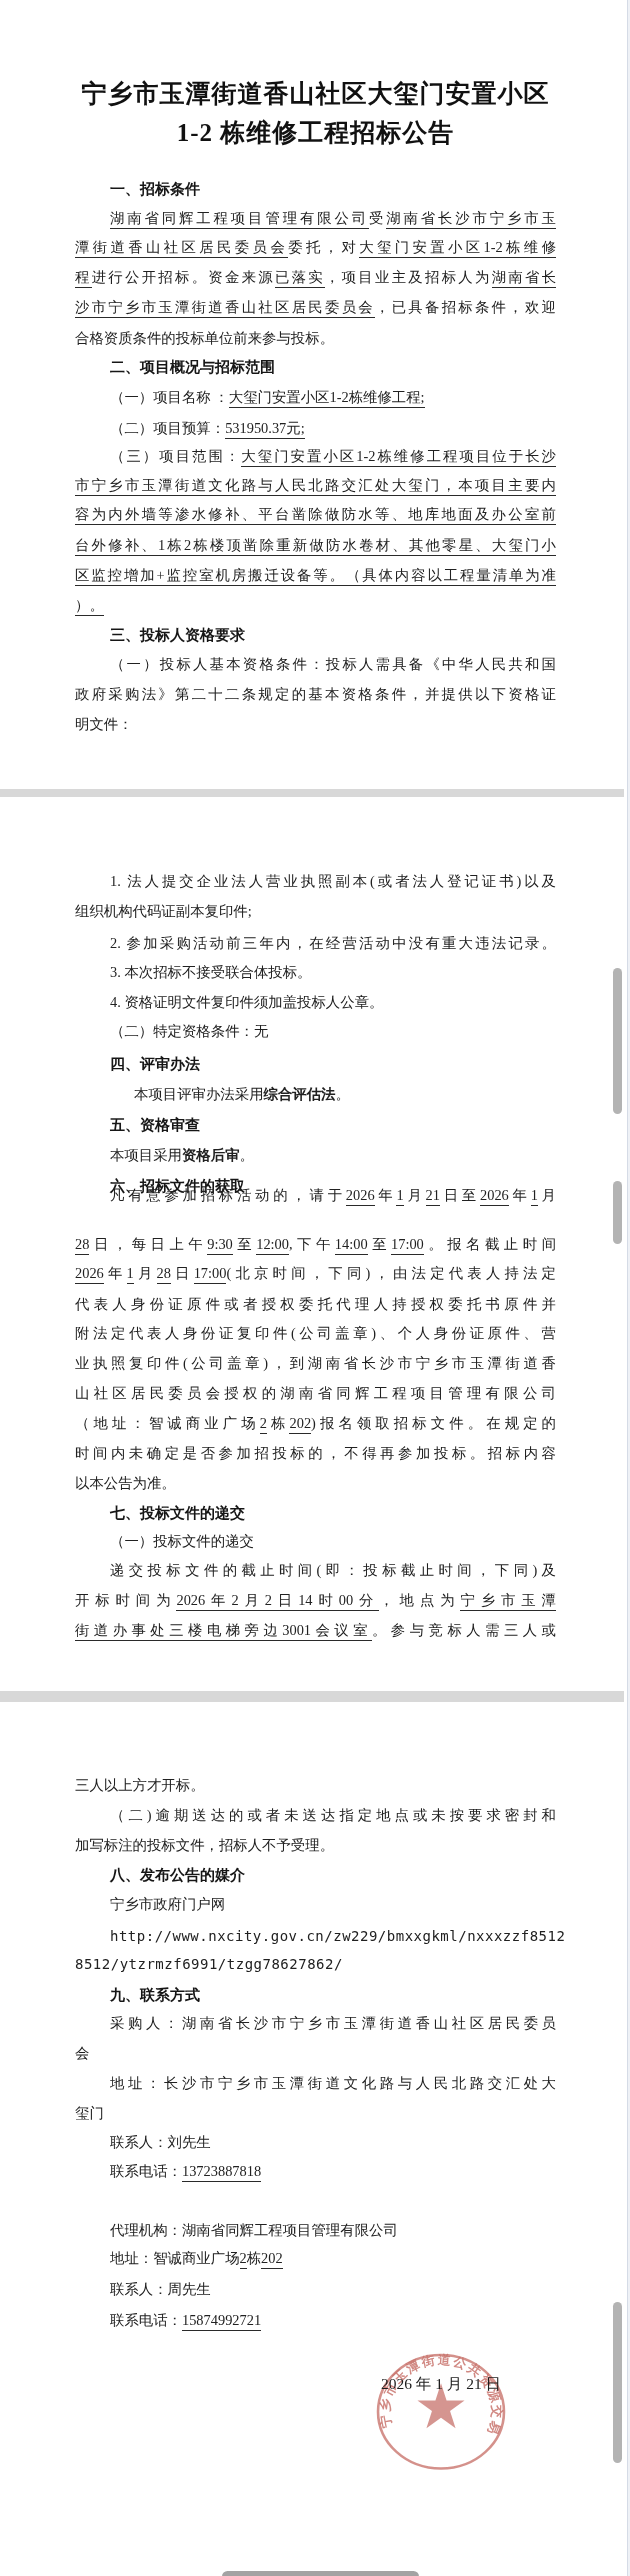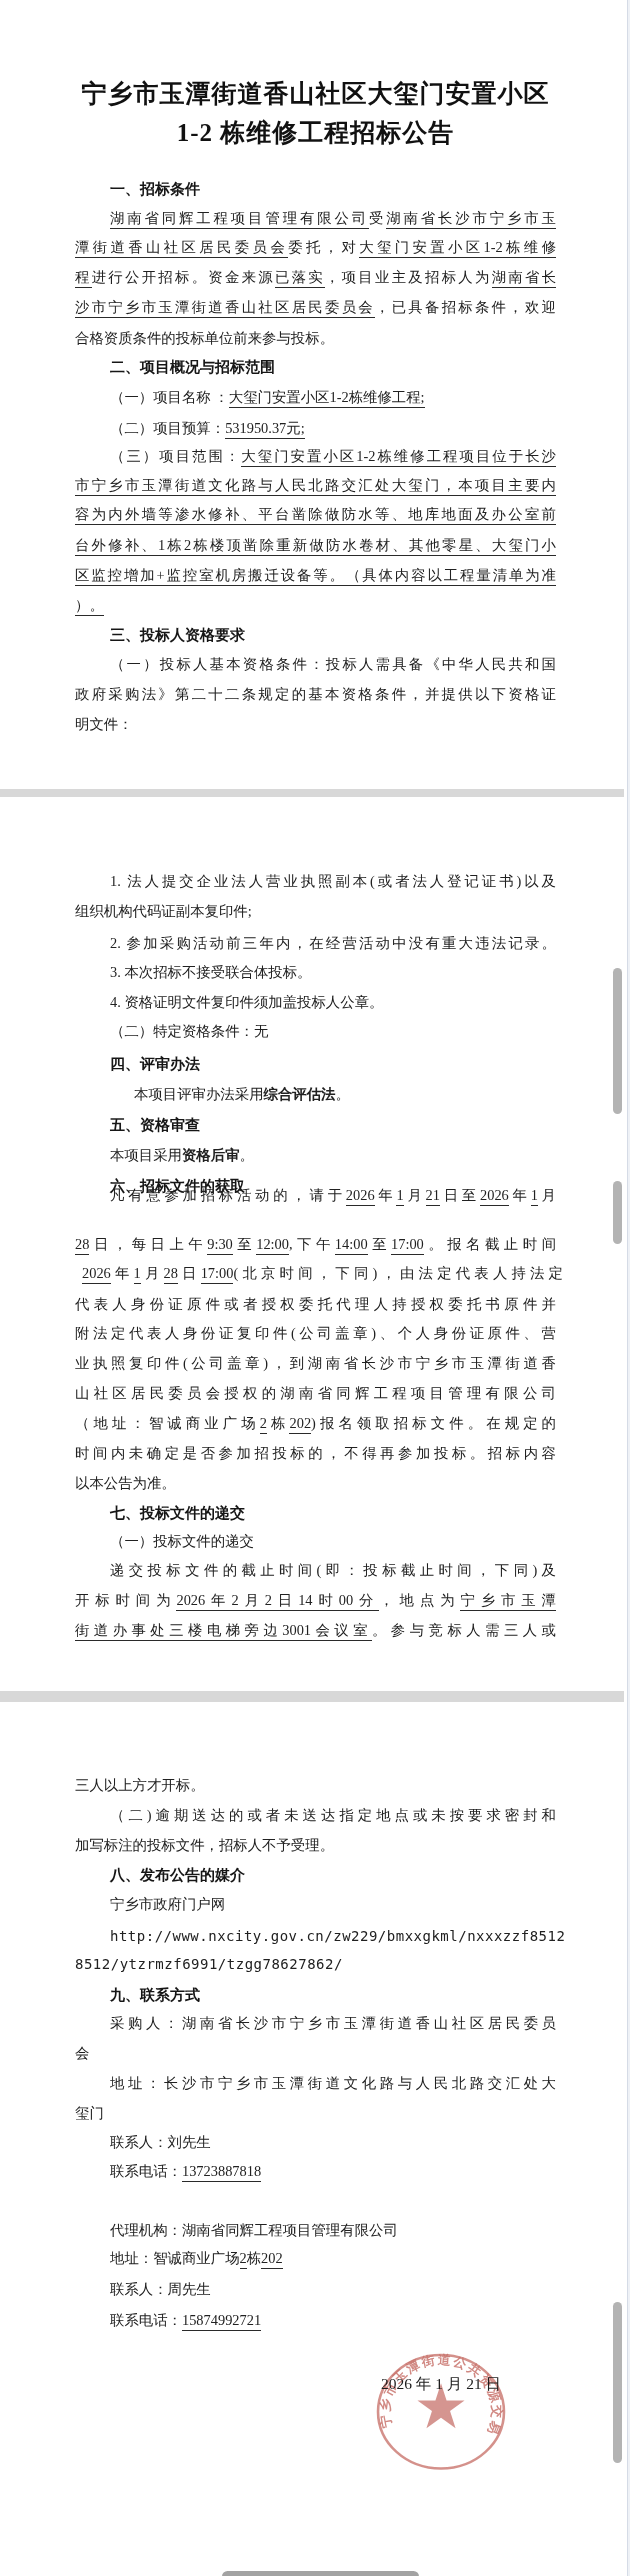--- a/index.html
+++ b/index.html
@@ -84,21 +84,21 @@
       <div class="line" style="top: 964px; left: 110px;"><span>3. 本次招标不接受联合体投标。</span></div>
       <div class="line" style="top: 994px; left: 110px;"><span>4. 资格证明文件复印件须加盖投标人公章。</span></div>
       <div class="line" style="top: 1023px; left: 110px;"><span>（二）特定资格条件：无</span></div>
       <div class="line bold" style="top: 1055px; left: 110px; text-align: center;"><span>四、评审办法</span></div>
       <div class="line" style="top: 1086px; left: 110px; margin-left: 24px;"><span>本项目评审办法采用</span><span class="b">综合评估法</span><span>。</span></div>
       <div class="line bold" style="top: 1116px; left: 110px;"><span>五、资格审查</span></div>
       <div class="line" style="top: 1147px; left: 110px;"><span>本项目采用</span><span class="b">资格后审</span><span>。</span></div>
       <div class="line bold" style="top: 1177px; left: 110px;"><span>六、招标文件的获取</span></div>
       <div class="line fill" style="top: 1176px; left: 110px; width: 446px; margin-top: 11px;"><span>凡有意参加招标活动的，请于</span><span class="u">2026</span><span>年</span><span class="u">1</span><span>月</span><span class="u">21</span><span>日至</span><span class="u">2026</span><span>年</span><span class="u">1</span><span>月</span></div>
       <div class="line fill" style="top: 1236px; left: 75px; width: 481px;"><span class="u">28</span><span>日，每日上午</span><span class="u">9:30</span><span>至</span><span class="u">12:00</span><span>,下午</span><span class="u">14:00</span><span>至</span><span class="u">17:00</span><span>。报名截止时间</span></div>
-      <div class="line fill" style="top: 1265px; left: 82px; width: 481px;"><span class="u">2026</span><span>年</span><span class="u">1</span><span>月</span><span class="u">28</span><span>日</span><span class="u">17:00</span><span>(北京时间，下同)，由法定代表人持法定</span></div>
+      <div class="line fill" style="top: 1265px; left: 75px; width: 481px;"><span class="u">2026</span><span>年</span><span class="u">1</span><span>月</span><span class="u">28</span><span>日</span><span class="u">17:00</span><span>(北京时间，下同)，由法定代表人持法定</span></div>
       <div class="line fill" style="top: 1296px; left: 75px; width: 481px;"><span>代表人身份证原件或者授权委托代理人持授权委托书原件并</span></div>
       <div class="line fill" style="top: 1325px; left: 75px; width: 481px;"><span>附法定代表人身份证复印件(公司盖章)、个人身份证原件、营</span></div>
       <div class="line fill" style="top: 1355px; left: 75px; width: 481px;"><span>业执照复印件(公司盖章)，到湖南省长沙市宁乡市玉潭街道香</span></div>
       <div class="line fill" style="top: 1385px; left: 75px; width: 481px;"><span>山社区居民委员会授权的湖南省同辉工程项目管理有限公司</span></div>
       <div class="line fill" style="top: 1415px; left: 75px; width: 481px;"><span>（地址：智诚商业广场</span><span class="u">2</span><span>栋</span><span class="u">202</span><span>)报名领取招标文件。在规定的</span></div>
       <div class="line fill" style="top: 1445px; left: 75px; width: 481px;"><span>时间内未确定是否参加招投标的，不得再参加投标。招标内容</span></div>
       <div class="line" style="top: 1475px; left: 75px;"><span>以本公告为准。</span></div>
       <div class="line bold" style="top: 1504px; left: 110px;"><span>七、投标文件的递交</span></div>
       <div class="line" style="top: 1533px; left: 110px;"><span>（一）投标文件的递交</span></div>
       <div class="line fill" style="top: 1562px; left: 110px; width: 446px;"><span>递交投标文件的截止时间(即：投标截止时间，下同)及</span></div>

